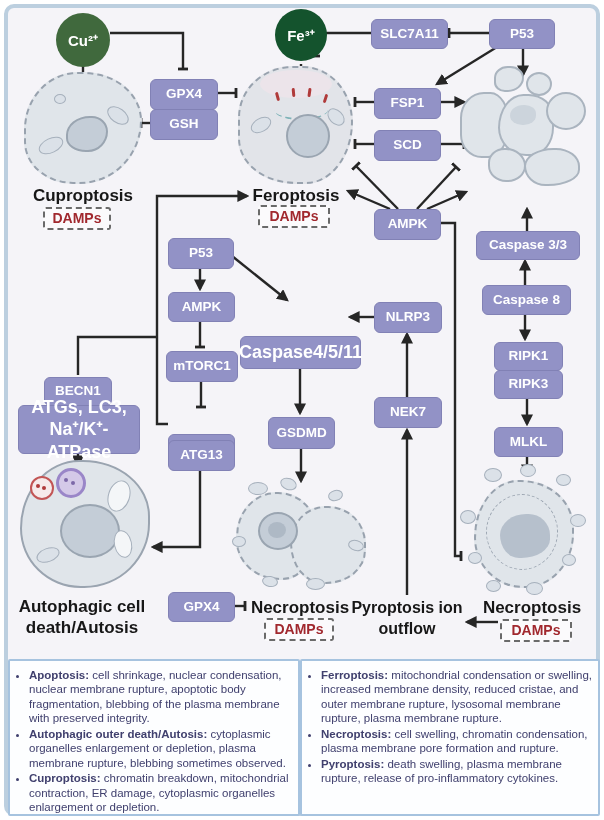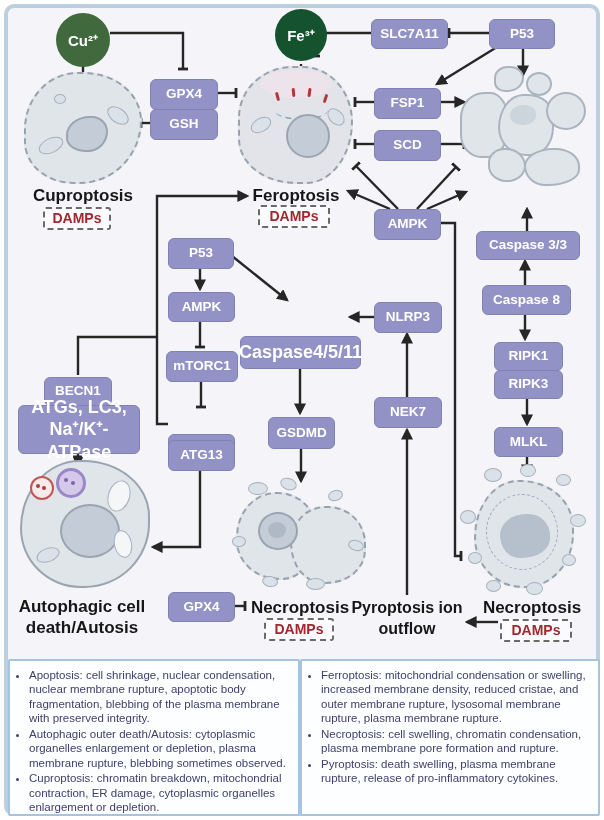--- a/index.html
+++ b/index.html
@@ -21,21 +21,21 @@
   .cell{position:absolute;z-index:2;}
   .blob{position:absolute;background:#e0e5ea;border:2px dashed #98a2ae;}
   .blob.solid{border-style:solid;border-color:#aab4bf;}
   .nuc{position:absolute;background:#c4cdd7;border:2px solid #9aa5b1;}
   .org{position:absolute;background:#dbe1e8;border:1.5px solid #a6b0bc;border-radius:50%;}
   .redmark{position:absolute;width:3px;height:9px;background:#b03a3a;border-radius:2px;}
   .legendpanel{position:absolute;background:#fdfeff;border:2px solid #a6c3df;border-radius:2px;
        color:#40406e;z-index:7;}
   .legendpanel ul{margin:7px 4px 6px 2px;padding-left:17px;}
   .legendpanel li{font-size:11.5px;line-height:1.26;margin-bottom:1px;}
-  .legendpanel b{font-weight:normal;}
+  .legendpanel b{font-weight:bold;}
 </style>
 </head>
 <body>
 
 <div id="stage">
   <div id="frame"></div>
 
   <div class="cell" style="left:24px;top:72px;width:118px;height:112px">
     <div class="blob" style="inset:0;border-radius:48% 52% 56% 44%/54% 46% 60% 40%"></div>
     <div class="nuc" style="left:42px;top:44px;width:38px;height:32px;border-radius:60% 40% 50% 50%/55% 45% 60% 40%"></div>

